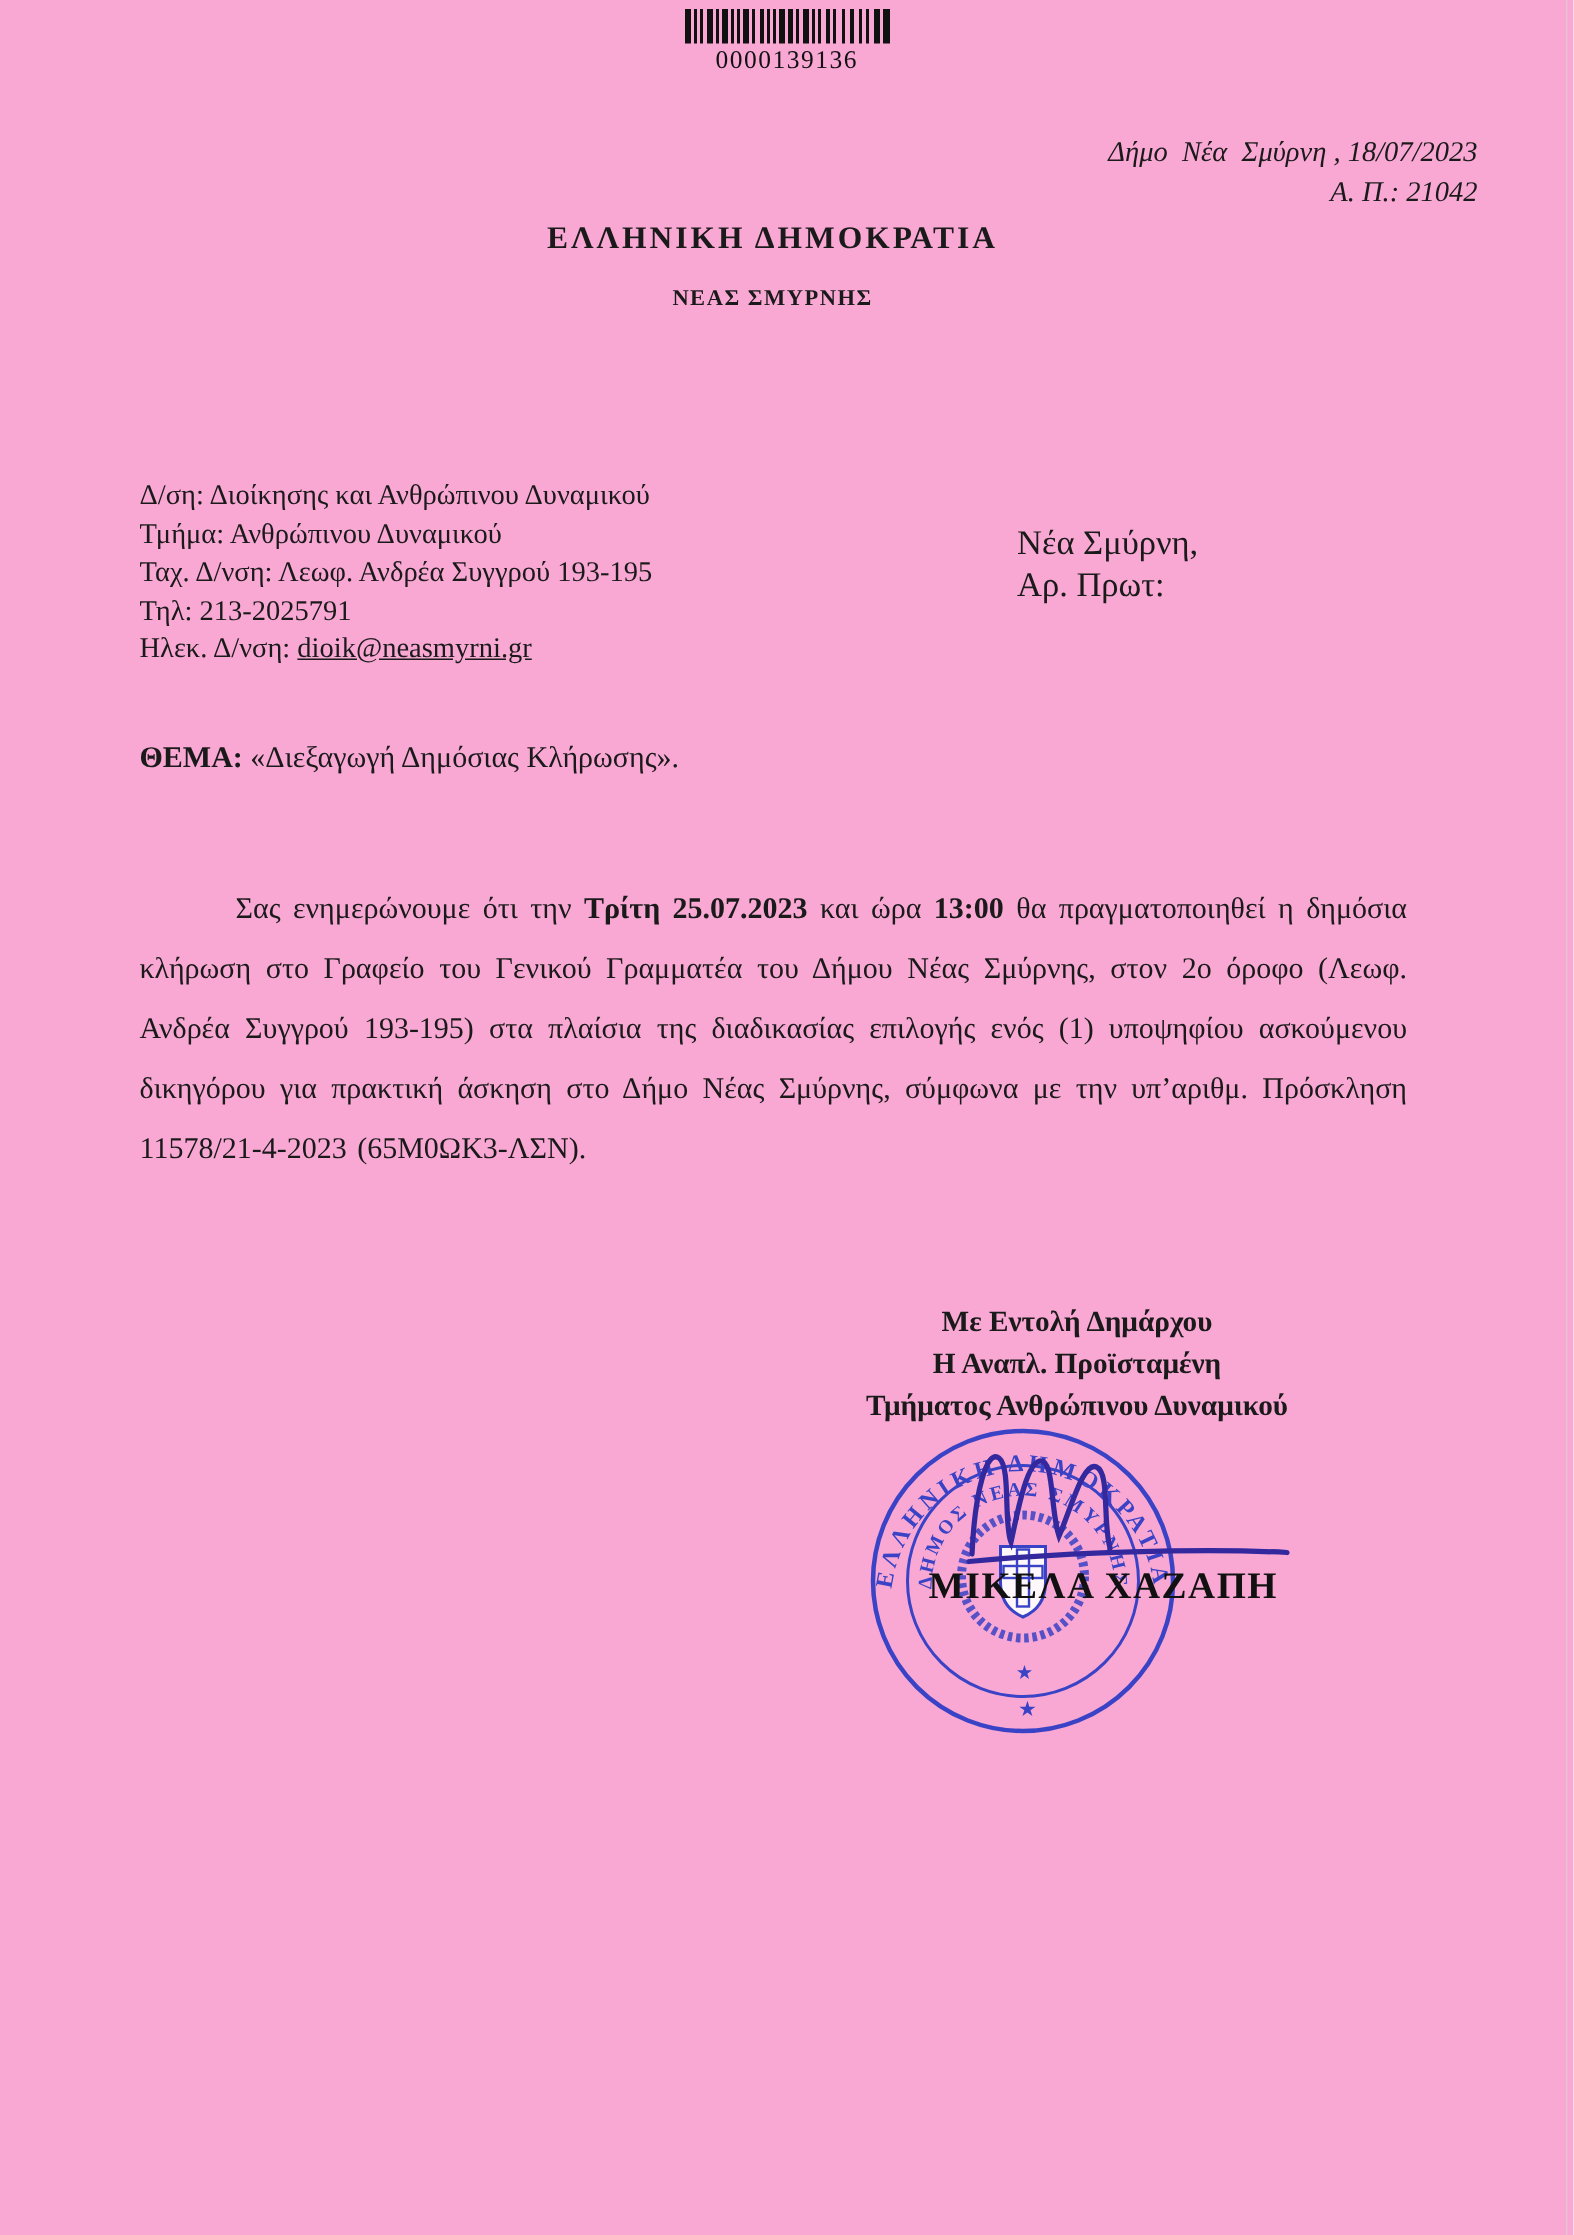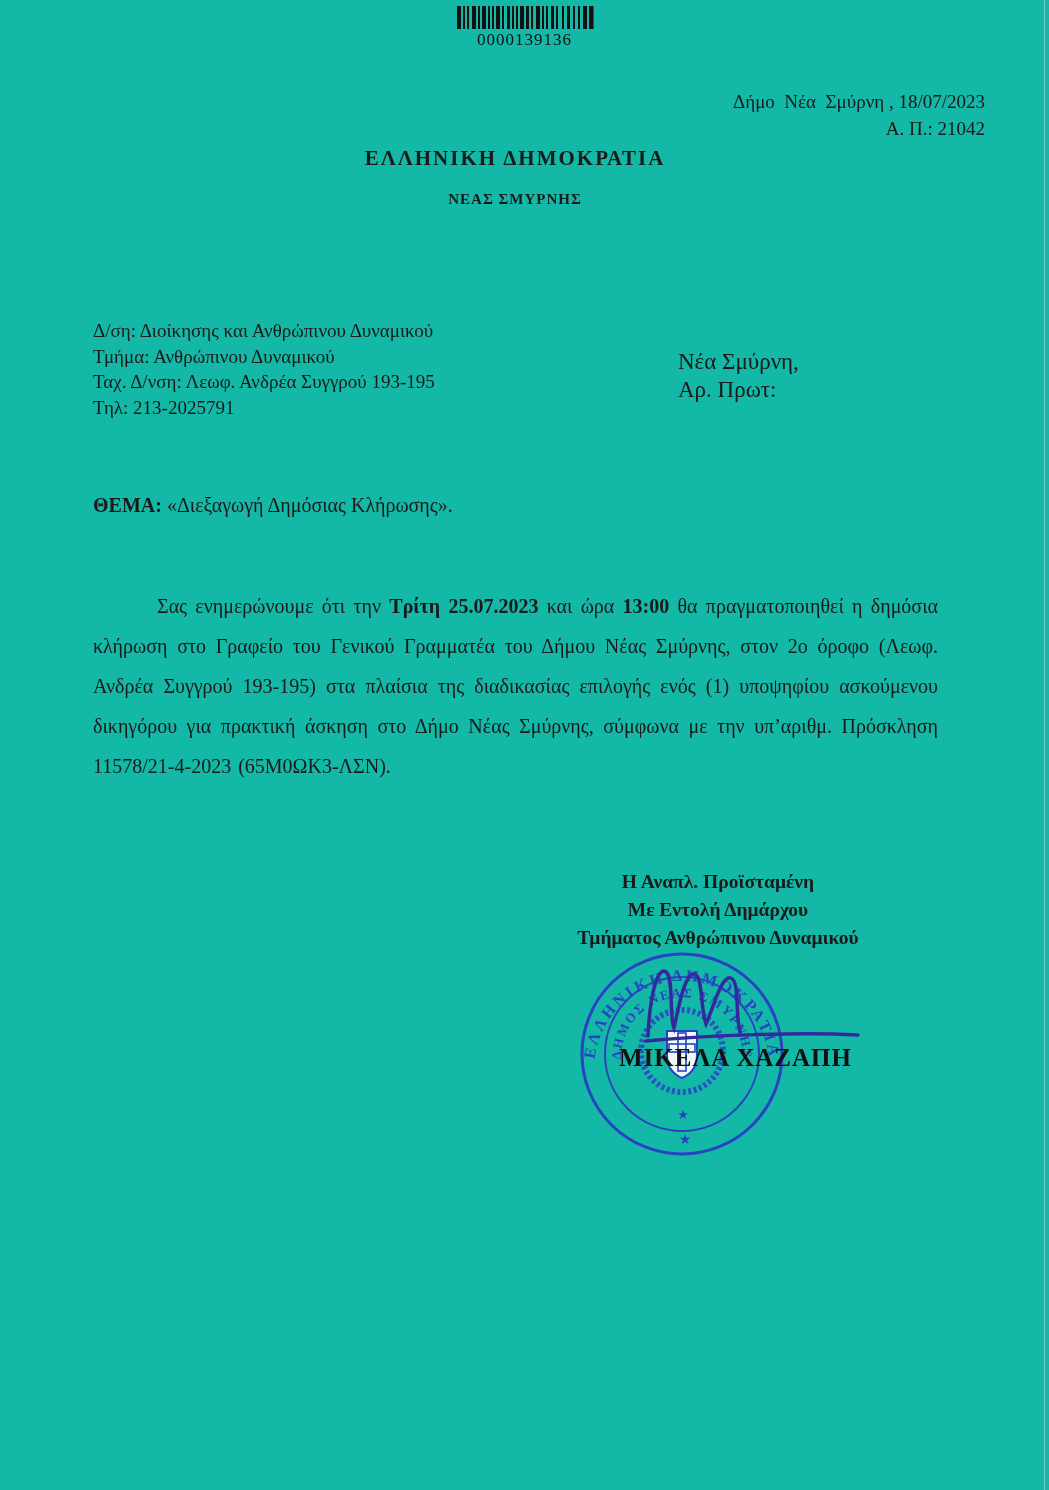--- a/index.html
+++ b/index.html
@@ -1,32 +1,32 @@
 <!DOCTYPE html>
 <html><head>
 <meta charset="utf-8">
 <style>
   html,body{margin:0;padding:0;background:#ffffff;}
   .page{
     position:relative;
     width:1049px;height:1490px;
-    background:#14b8a6;
+    background:#f9a8d4;
     font-family:"Liberation Serif","DejaVu Serif",serif;
     color:#1a1a1a;
     overflow:hidden;
   }
   .scan-edge{position:absolute;right:4px;top:0;width:1px;height:100%;background:#d9d9d9;opacity:.5;}
 
   
   .barcode-wrap{position:absolute;left:50%;top:6px;transform:translateX(-50%);text-align:center;}
   .barcode-svg{display:block;margin:0 auto;}
   .barcode-number{font-size:17px;letter-spacing:1px;margin-top:1px;color:#111;}
 
   
-  .date-block{position:absolute;right:64px;top:88px;text-align:right;font-size:19px;line-height:27px;}
+  .date-block{position:absolute;right:64px;top:88px;text-align:right;font-size:19px;line-height:27px;font-style:italic;}
   .date-line{white-space:pre;}
 
   
   .header-center{position:absolute;left:0;top:146px;width:1030px;text-align:center;}
   .republic-title{font-size:21px;font-weight:bold;letter-spacing:2px;}
   .logo-box{
     width:98px;height:86px;margin:7px auto 0 auto;position:relative;
     background:
       repeating-linear-gradient(45deg,rgba(255,255,255,.05) 0 2px,rgba(0,0,0,0) 2px 4px),
       #1b1b1b;
@@ -131,38 +131,39 @@
   <div class="header-center">
     <div class="republic-title">ΕΛΛΗΝΙΚΗ ΔΗΜΟΚΡΑΤΙΑ</div>
     <div class="logo-caption">ΝΕΑΣ ΣΜΥΡΝΗΣ</div>
   </div>
 
   <div class="sender-block">
     <div>Δ/ση: Διοίκησης και Ανθρώπινου Δυναμικού</div>
     <div>Τμήμα: Ανθρώπινου Δυναμικού</div>
     <div>Ταχ. Δ/νση: Λεωφ. Ανδρέα Συγγρού 193-195</div>
     <div>Τηλ: 213-2025791</div>
+    <div><span>Ηλεκ. Δ/νση: </span><span class="sender-email">dioik@neasmyrni.gr</span></div>
   </div>
 
   <div class="ref-block">
     <div>Νέα Σμύρνη,</div>
     <div>Αρ. Πρωτ:</div>
   </div>
 
   <div class="subject-line">
     <span class="subject-label">ΘΕΜΑ:</span><span> «Διεξαγωγή Δημόσιας Κλήρωσης».</span>
   </div>
 
   <div class="body-par">
     <span>Σας ενημερώνουμε ότι την </span><span class="b">Τρίτη 25.07.2023</span><span> και ώρα </span><span class="b">13:00</span><span> θα πραγματοποιηθεί η δημόσια κλήρωση στο Γραφείο του Γενικού Γραμματέα του Δήμου Νέας Σμύρνης, στον 2ο όροφο (Λεωφ. Ανδρέα Συγγρού 193-195) στα πλαίσια της διαδικασίας επιλογής ενός (1) υποψηφίου ασκούμενου δικηγόρου για πρακτική άσκηση στο Δήμο Νέας Σμύρνης, σύμφωνα με την υπ’αριθμ. Πρόσκληση 11578/21-4-2023 (65Μ0ΩΚ3-ΛΣΝ).</span>
   </div>
 
   <div class="sign-block">
+    <div>Με Εντολή Δημάρχου</div>
     <div>Η Αναπλ. Προϊσταμένη</div>
-    <div>Με Εντολή Δημάρχου</div>
     <div>Τμήματος Ανθρώπινου Δυναμικού</div>
   </div>
 
   <svg class="stamp-svg" width="210" height="210" viewBox="0 0 210 210">
     <g stroke="#2a3ac4" fill="none">
       <circle cx="105" cy="105" r="100" stroke-width="3"></circle>
       <circle cx="105" cy="105" r="77" stroke-width="2"></circle>
 
       <circle cx="105" cy="102" r="41" stroke-width="6" stroke-dasharray="3 2.5" opacity="0.85"></circle>
 

